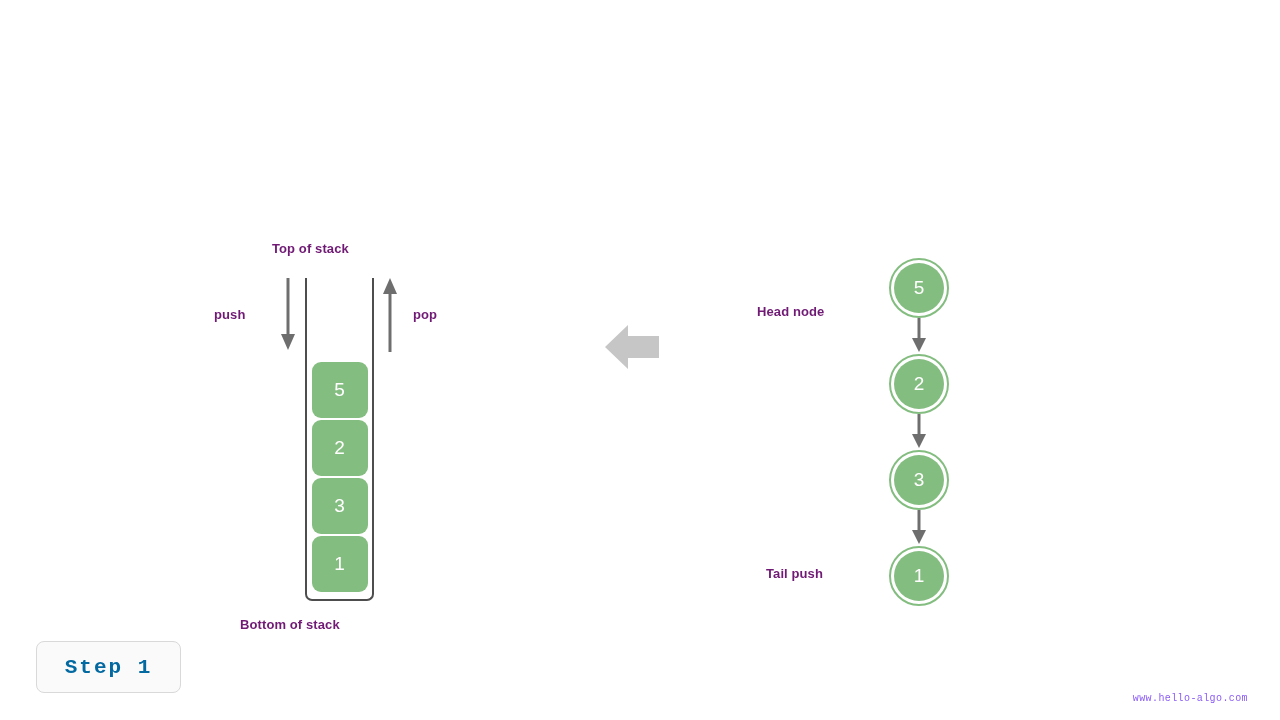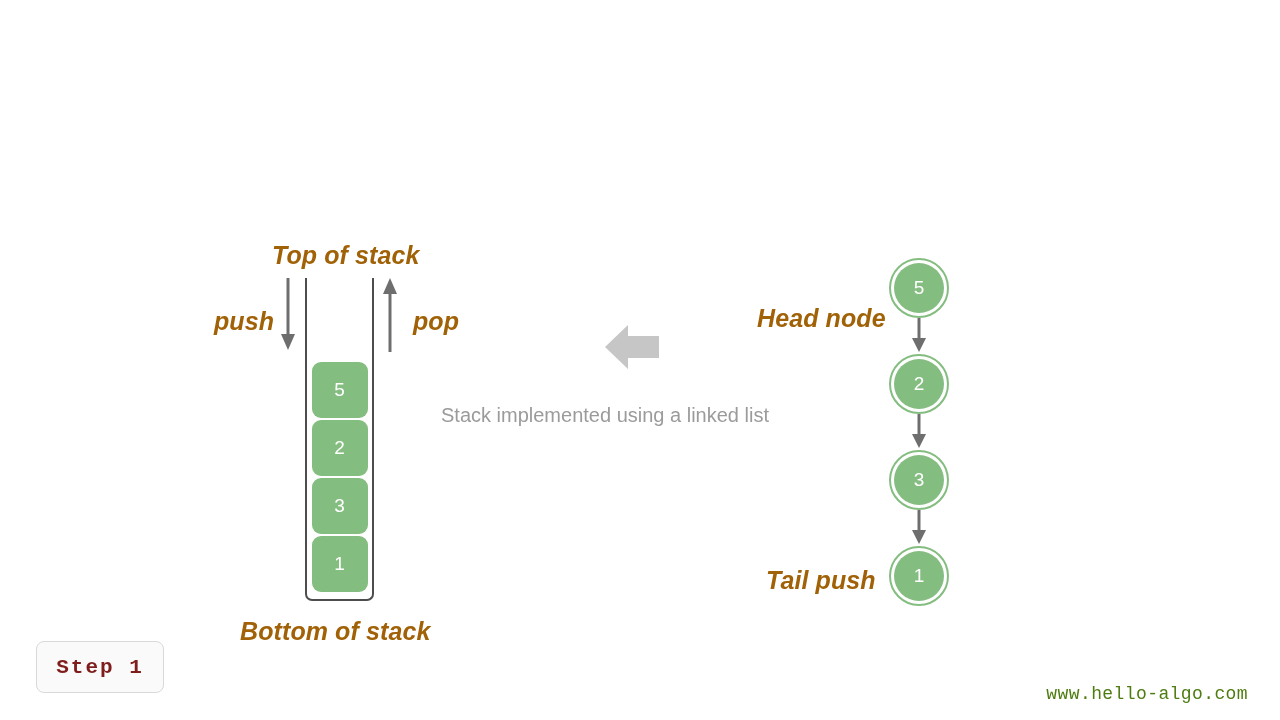--- a/index.html
+++ b/index.html
@@ -19,25 +19,24 @@
   .canvas {
     position: absolute;
     inset: 0;
   }
 
   
   .lbl-bold {
     position: absolute;
     font-family: "Liberation Sans", sans-serif;
     font-weight: bold;
-    font-size: 25px;
-    color: #a16207;
+    font-size: 13px;
+    color: #701a75;
     white-space: nowrap;
     letter-spacing: 0.1px;
-    font-style: italic;
   }
 
   
   #stack-container {
     position: absolute;
     left: 305px;
     top: 278px;
     width: 69px;
     height: 323px;
     border-left: 2px solid #4d4d4d;
@@ -131,44 +130,44 @@
     width: 60px;
     height: 36px;
     display: block;
   }
 
   
   #step-badge {
     position: absolute;
     left: 36px;
     top: 641px;
-    width: 128px;
+    width: 145px;
     height: 52px;
     border: 1px solid #d9d9d9;
     border-radius: 8px;
     background: #fafafa;
     display: flex;
     align-items: center;
     justify-content: center;
     font-family: "Liberation Mono", monospace;
     font-weight: bold;
     font-size: 21px;
     letter-spacing: 2px;
-    color: #7f1d1d;
+    color: #0369a1;
     box-sizing: border-box;
   }
 
   
   #watermark {
     position: absolute;
     right: 32px;
     bottom: 16px;
     font-family: "Liberation Mono", monospace;
-    font-size: 18px;
-    color: #4d7c0f;
+    font-size: 10px;
+    color: #8b5cf6;
     letter-spacing: 0.4px;
     white-space: nowrap;
   }
 </style>
 </head>
 <body>
 
 <div class="canvas">
 
   <div class="lbl-bold" style="left:272px; top:241px;">Top of stack</div>
@@ -201,21 +200,20 @@
       <span>1</span>
     </div>
   </div>
 
   <div class="lbl-bold" style="left:240px; top:617px;">Bottom of stack</div>
 
   <svg id="transform-arrow" width="58" height="58" viewBox="0 0 58 58">
     <polygon points="2,29 25,7 25,18 56,18 56,40 25,40 25,51" fill="#c6c6c6"></polygon>
   </svg>
 
-  <div id="caption">Stack implemented using a linked list</div>
 
   <div class="lbl-bold" style="left:757px; top:280px;margin-top:24px;">Head node</div>
 
   <div class="lbl-bold" style="left:766px; top:566px;">Tail push</div>
 
   <div id="linked-list">
 
     <div class="ll-node">
       <div class="disc">
         <span>5</span>

